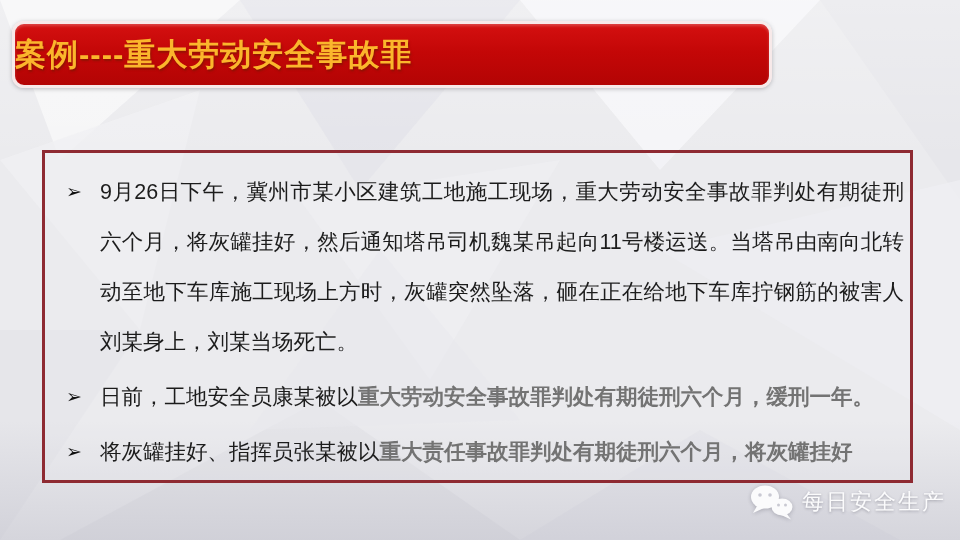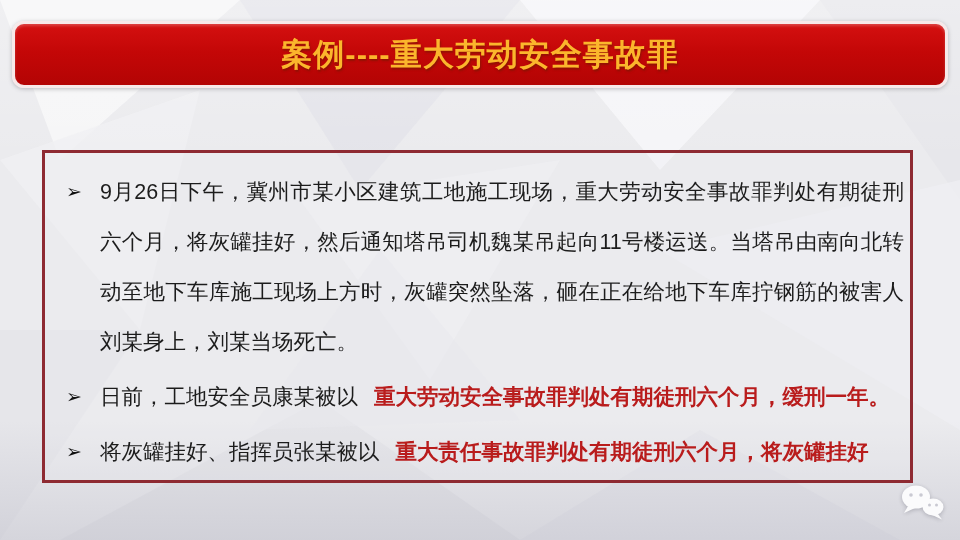--- a/index.html
+++ b/index.html
@@ -9,25 +9,25 @@
     font-family:"Liberation Sans","DejaVu Sans",sans-serif;
   }
   
   .bg-poly{position:absolute;left:0;top:0;width:960px;height:540px;z-index:0;}
   .bg-fade{
     position:absolute;left:0;top:0;width:960px;height:540px;z-index:0;
     background:linear-gradient(180deg,rgba(255,255,255,0.25) 0%,rgba(255,255,255,0) 30%,rgba(200,200,210,0) 78%,rgba(186,186,198,0.45) 100%);
   }
   
   .banner{
-    position:absolute;left:12px;top:21px;width:936px;height:67px;z-index:2;
+    position:absolute;left:12px;top:21px;width:760px;height:67px;z-index:2;
     background:linear-gradient(180deg,#d41010 0%,#c40707 45%,#b30404 100%);
     border:3px solid #f7e9e9;border-radius:12px;box-sizing:border-box;
     box-shadow:0 1px 4px rgba(80,80,90,0.35), inset 0 2px 3px rgba(255,255,255,0.22);
-    display:flex;align-items:center;justify-content:center;
+    display:flex;align-items:center;justify-content:flex-start;
   }
   .banner-title{
     font-size:31px;font-weight:bold;color:#fbb62c;letter-spacing:1px;
     text-shadow:1px 2px 2px rgba(100,30,0,0.5);
     white-space:nowrap;
   }
   
   .case-box{
     position:absolute;left:42px;top:150px;width:871px;height:333px;z-index:2;
     border:3px solid #8e2a32;box-sizing:border-box;
@@ -40,21 +40,21 @@
     position:relative;padding-left:34px;
     font-size:21.5px;line-height:50px;color:#1c1c1c;
   }
   .bullet + .bullet{margin-top:5px;}
   .marker{
     position:absolute;left:0;top:0;line-height:50px;
     font-size:19px;color:#111;
   }
   .btext{display:block;}
   .btext.justify{text-align:justify;text-align-last:left;}
-  .hl{color:#b91c1c;font-weight:bold;margin-left:16px;}
+  .hl{color:#737373;font-weight:bold;}
   
   .watermark{
     position:absolute;right:14px;top:484px;z-index:3;
     display:flex;align-items:center;gap:7px;
     color:#fdfdfe;font-size:22px;letter-spacing:2px;
     text-shadow:0 1px 3px rgba(120,120,132,0.65);
     opacity:0.95;
   }
   .wechat-icon{filter:drop-shadow(0 1px 2px rgba(120,120,132,0.5));}
 </style>
@@ -101,13 +101,14 @@
   <svg class="wechat-icon" width="46" height="36" viewBox="0 0 46 36">
     <ellipse cx="16" cy="13" rx="14" ry="11.5" fill="#fdfdfe"></ellipse>
     <polygon points="8,22 4,29 15,24" fill="#fdfdfe"></polygon>
     <circle cx="11" cy="11" r="1.8" fill="#c9c9d2"></circle>
     <circle cx="21" cy="11" r="1.8" fill="#c9c9d2"></circle>
     <ellipse cx="33" cy="23" rx="10.5" ry="8.5" fill="#fdfdfe"></ellipse>
     <polygon points="38,30 42,35.5 31,30.5" fill="#fdfdfe"></polygon>
     <circle cx="29.5" cy="21" r="1.5" fill="#c9c9d2"></circle>
     <circle cx="36.5" cy="21" r="1.5" fill="#c9c9d2"></circle>
   </svg>
+  <span>每日安全生产</span>
 </div>
 
 </body></html>

